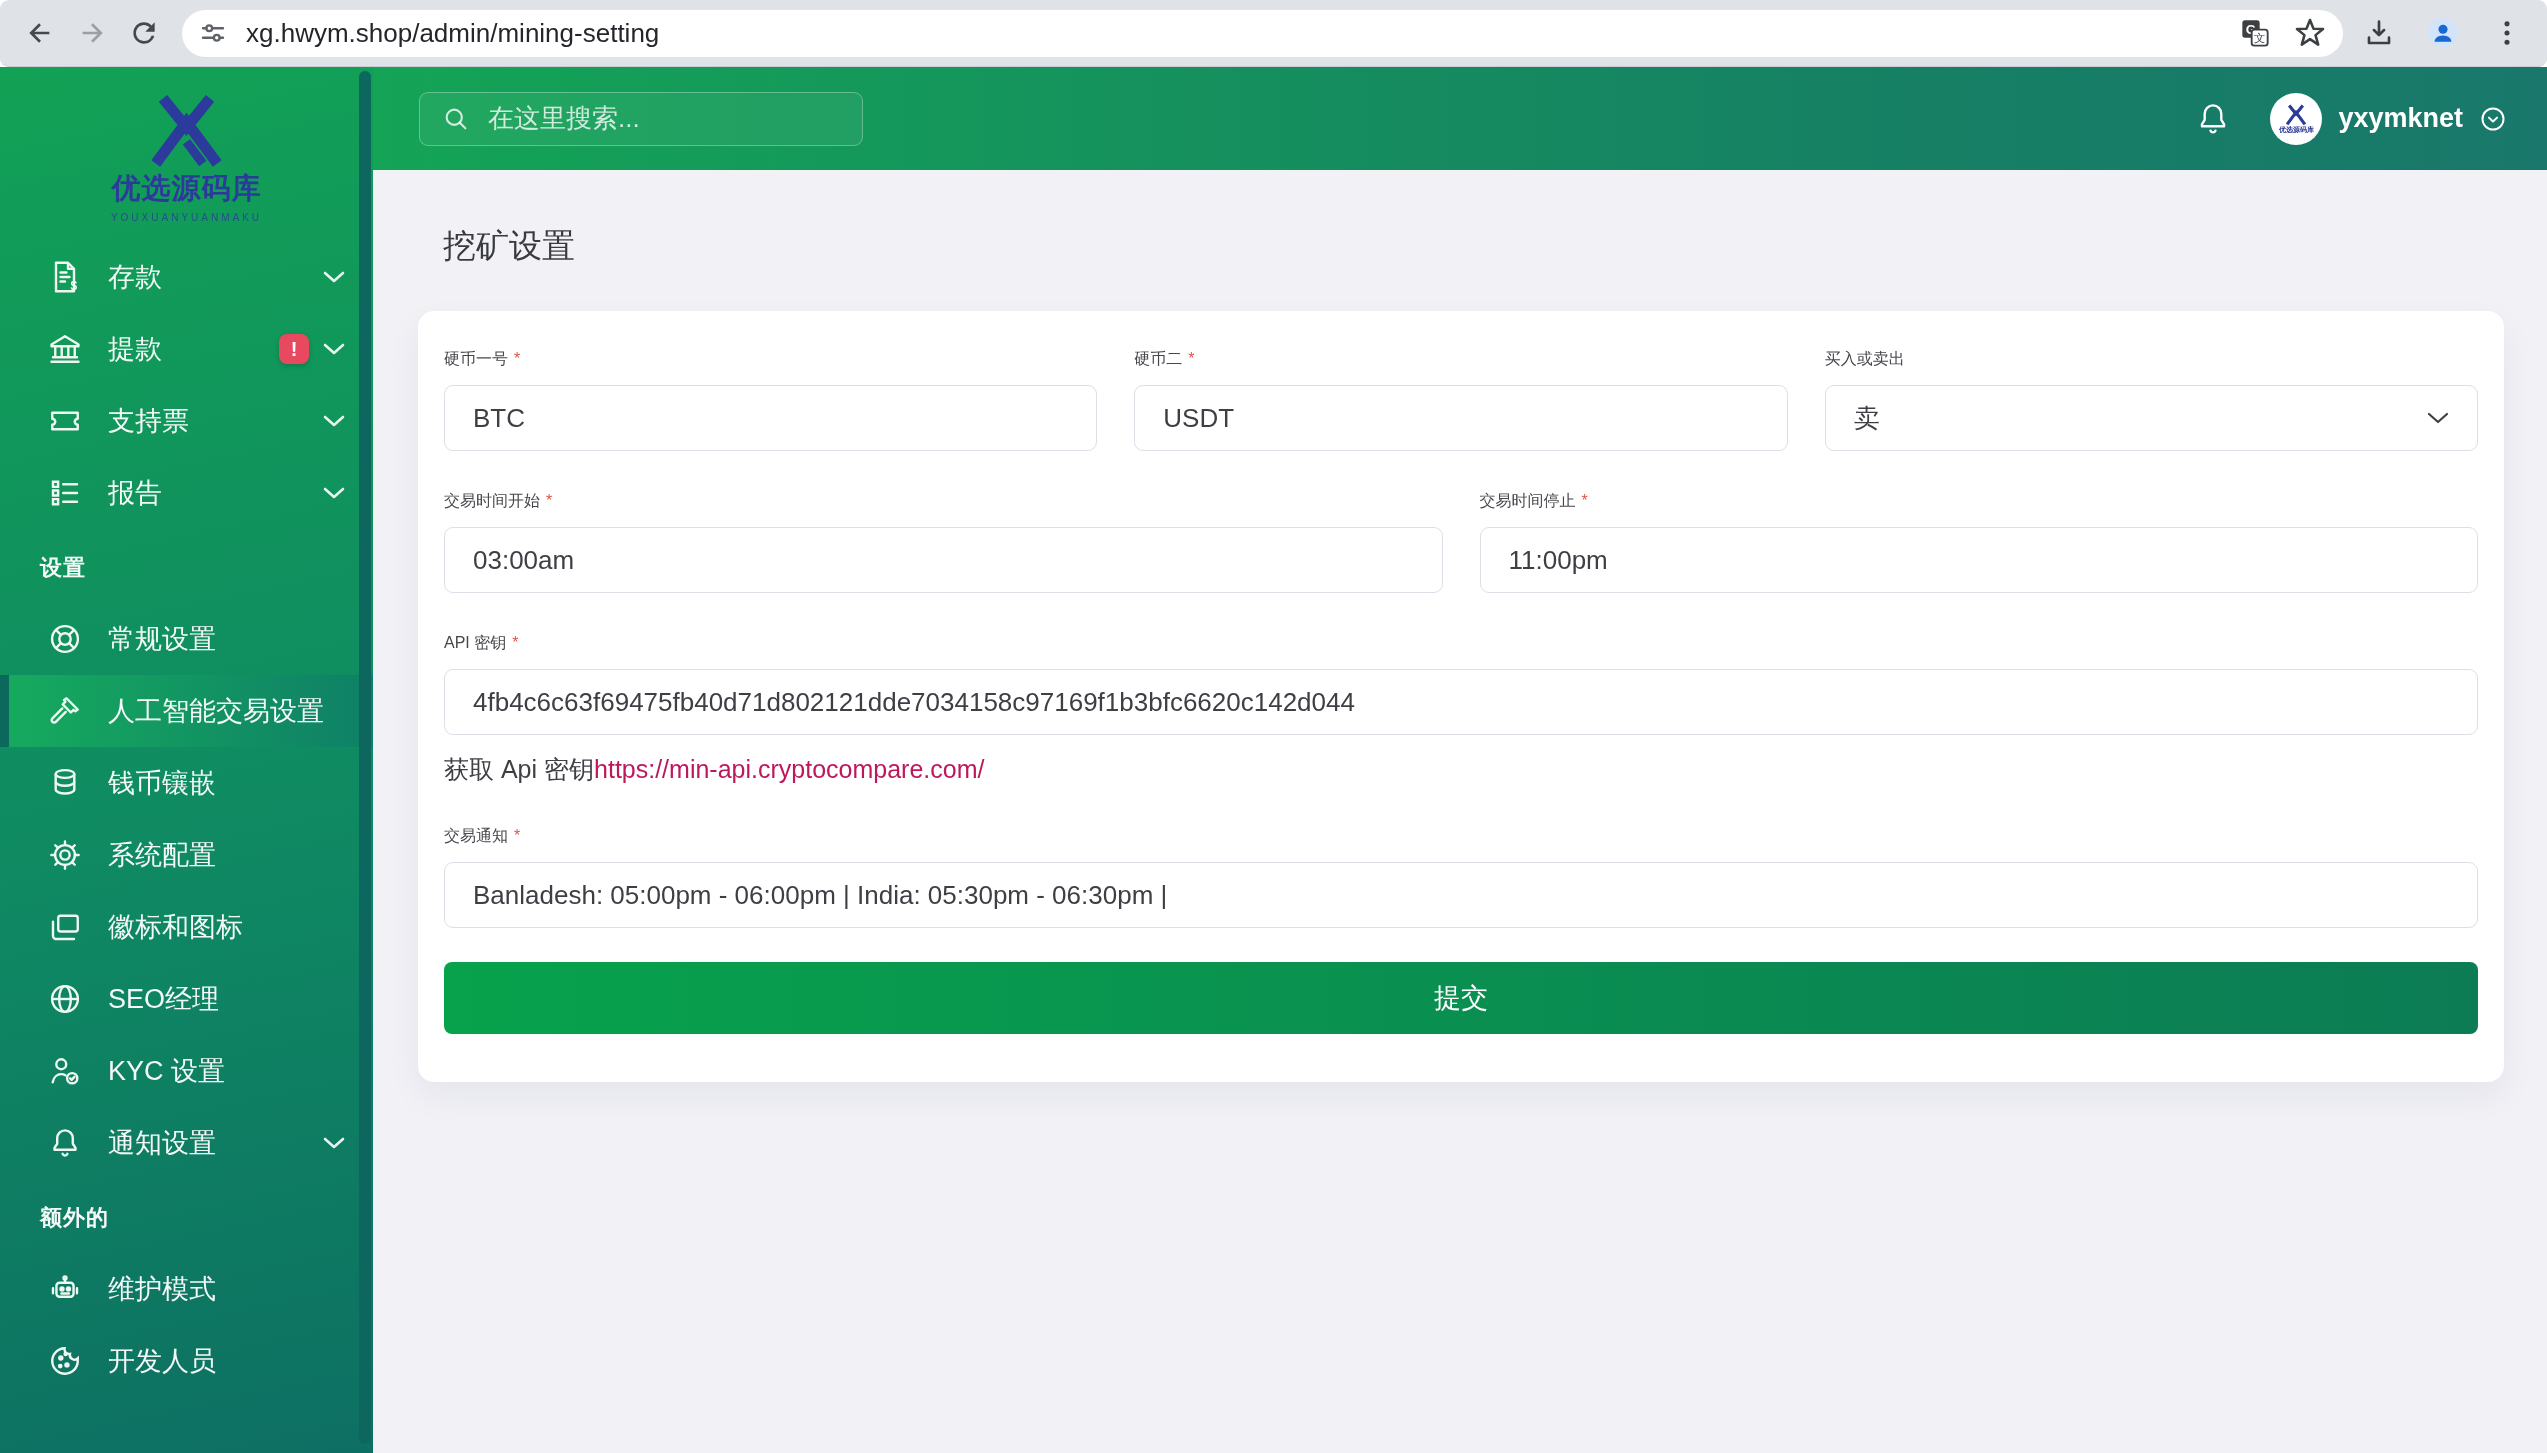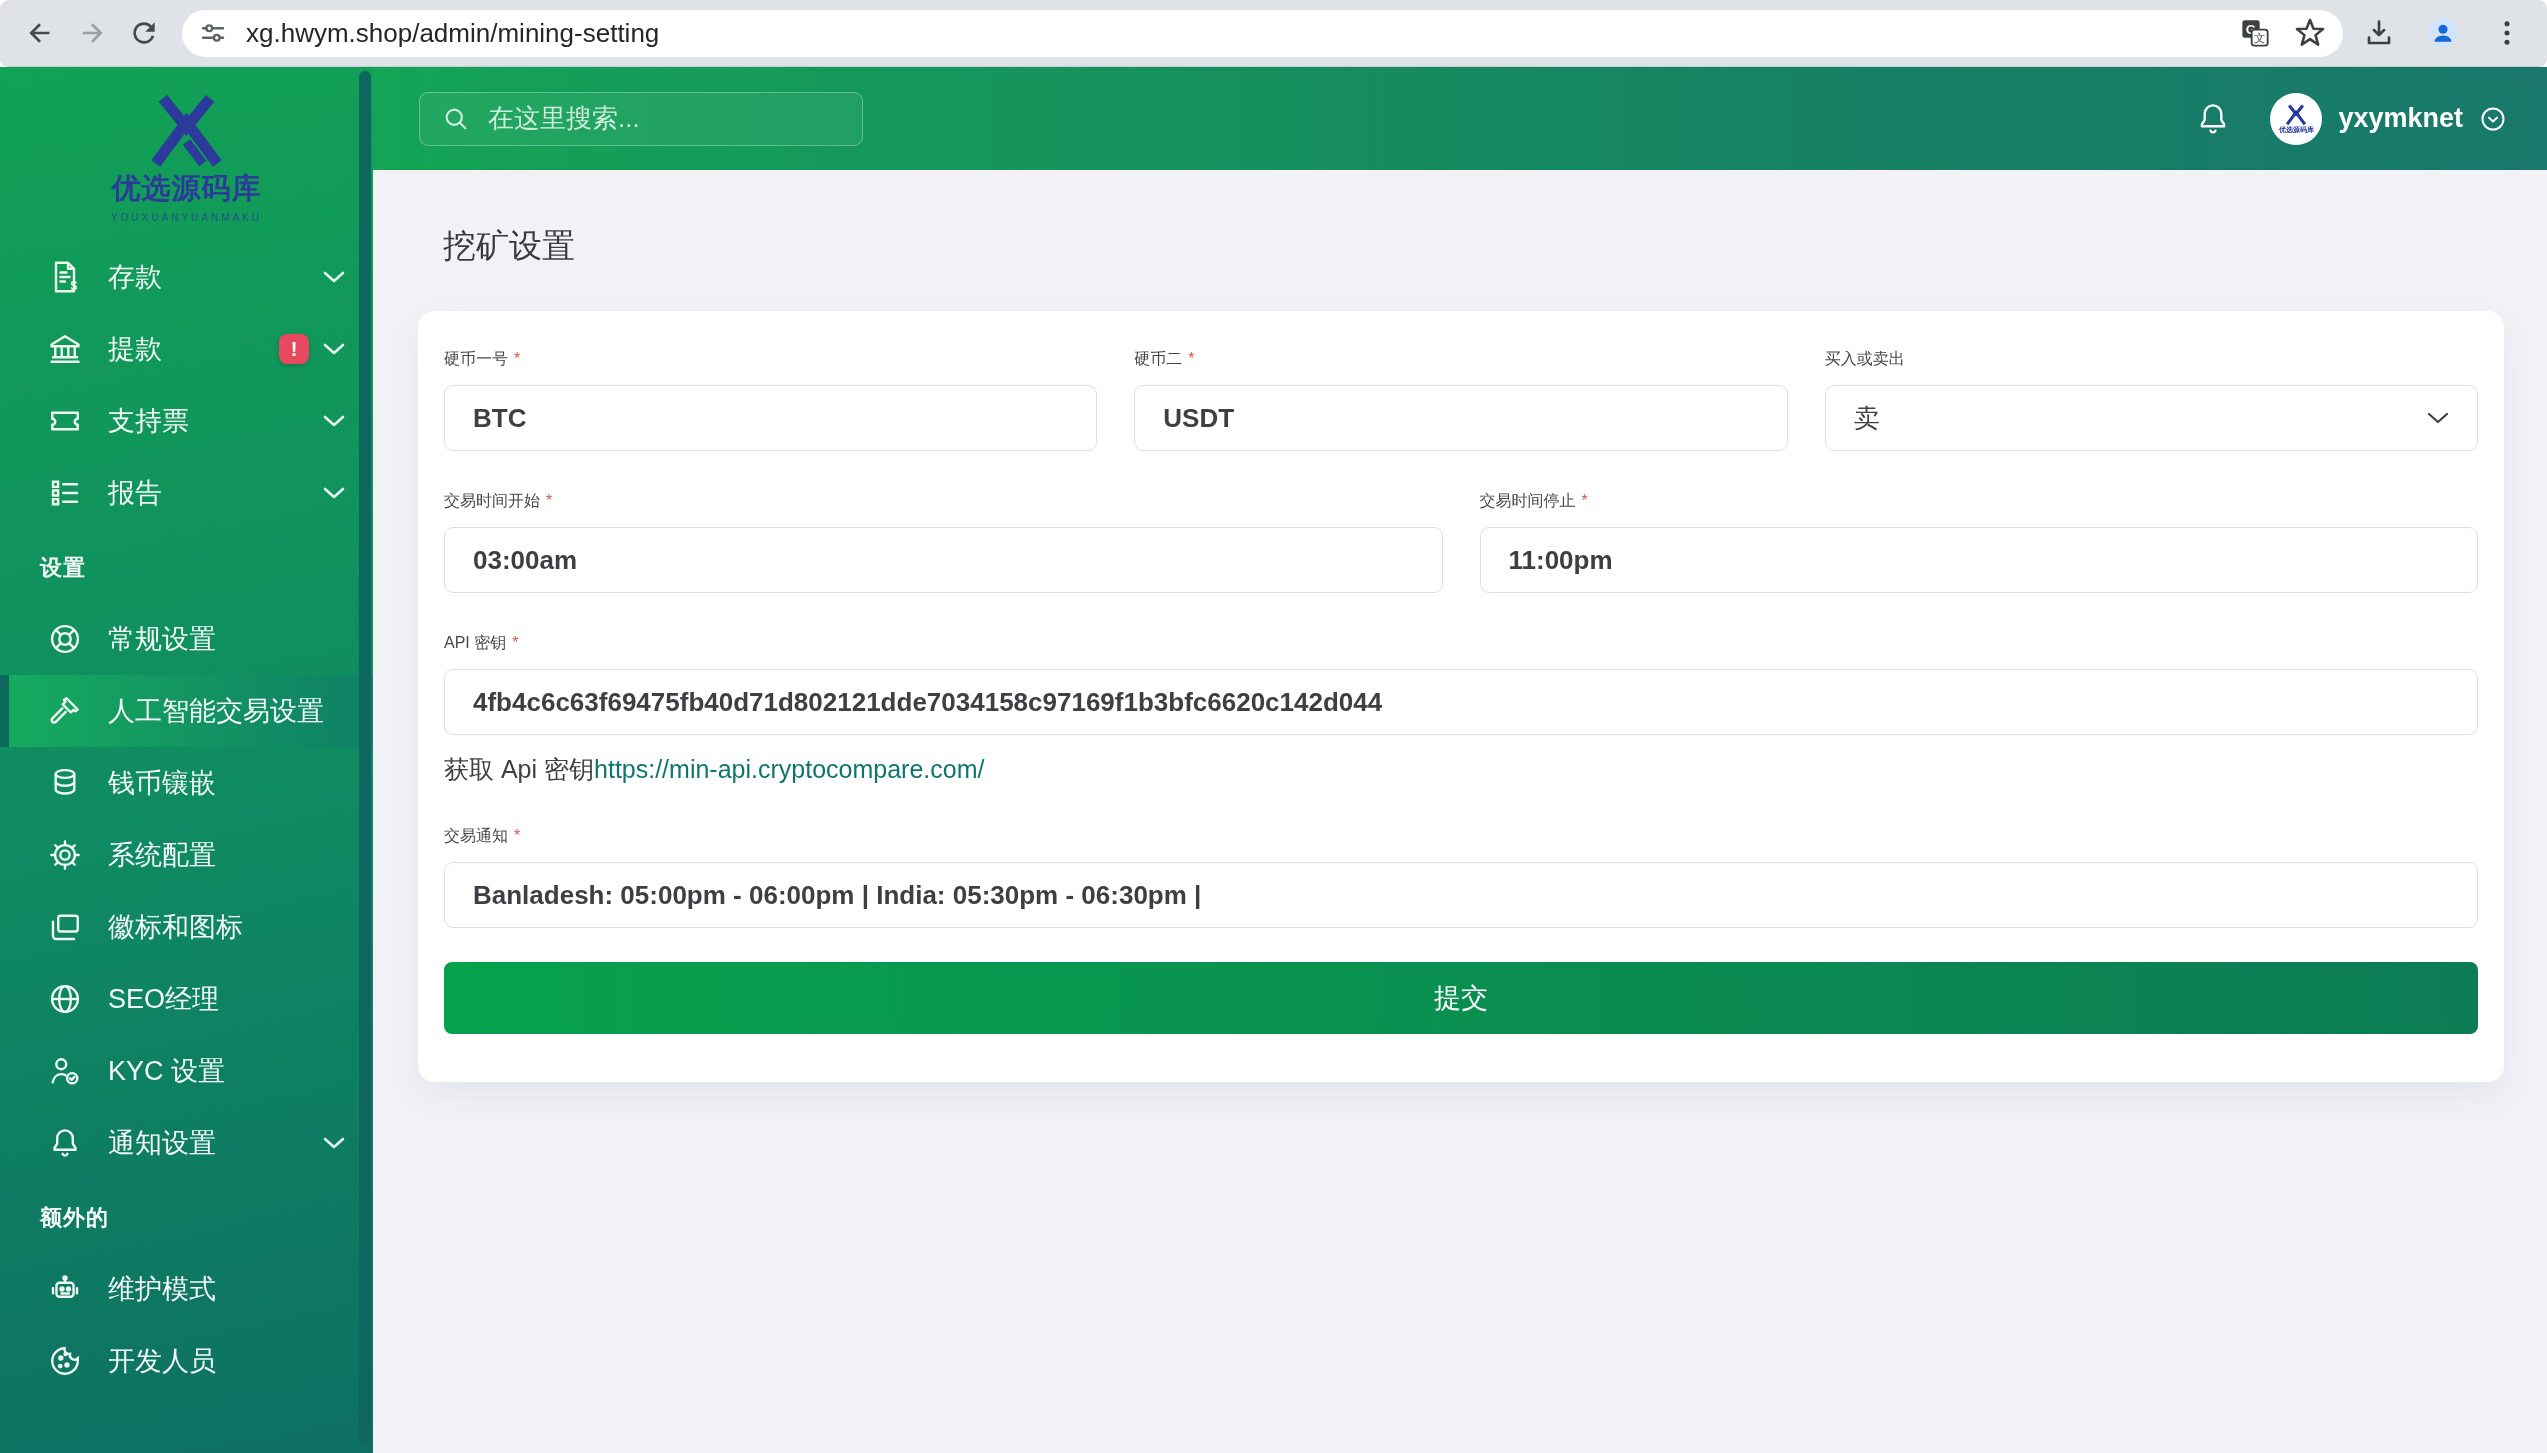--- a/index.html
+++ b/index.html
@@ -74,29 +74,29 @@
   
   .content { flex:1; background:#f1f1f6; overflow:hidden; }
   .page-title { font-size:33px; font-weight:500; color:#3a3b40; margin:54px 0 0 70px; }
   .card { background:#fff; border-radius:16px; margin:42px 43px 0 45px;
     padding:38px 26px 48px; box-shadow:0 14px 34px rgba(40,40,80,.06); }
   .grid3 { display:grid; grid-template-columns:1fr 1fr 1fr; column-gap:37px; margin-bottom:40px; }
   .grid2 { display:grid; grid-template-columns:1fr 1fr; column-gap:37px; margin-bottom:40px; }
   .field-label { font-size:16px; color:#46474c; margin-bottom:15px; display:block; }
   .req { color:#e05548; margin-left:6px; }
   .t-input { width:100%; height:66px; border:1px solid #dcdfe6; border-radius:9px;
-    padding:0 28px; font-size:26px; color:#3e3f45; outline:none; font-family:inherit; background:#fff;font-weight:bold; }
+    padding:0 28px; font-size:26px; color:#3e3f45; outline:none; font-family:inherit; background:#fff; }
   .sel { position:relative; }
   .sel-box { width:100%; height:66px; border:1px solid #dcdfe6; border-radius:9px;
     padding:0 28px; font-size:26px; color:#3e3f45; display:flex; align-items:center;
     cursor:pointer; background:#fff; }
   .sel-box svg { margin-left:auto; width:22px; height:14px; }
   .full { margin-bottom:40px; }
   .helper { margin-top:18px; font-size:25px; color:#3f4045; }
-  .helper a { color:#0f766e; text-decoration:none; }
+  .helper a { color:#be185d; text-decoration:none; }
   .notice-row { margin-bottom:34px; }
   .submit-btn { width:100%; height:72px; border:none; border-radius:8px; cursor:pointer;
     background:linear-gradient(90deg,#07a24c 0%,#0c7c55 100%); color:#fff; font-size:27px;
     font-family:inherit; }
 </style>
 </head>
 <body>
 
 <div class="chrome">
   <div class="chrome-btn">

